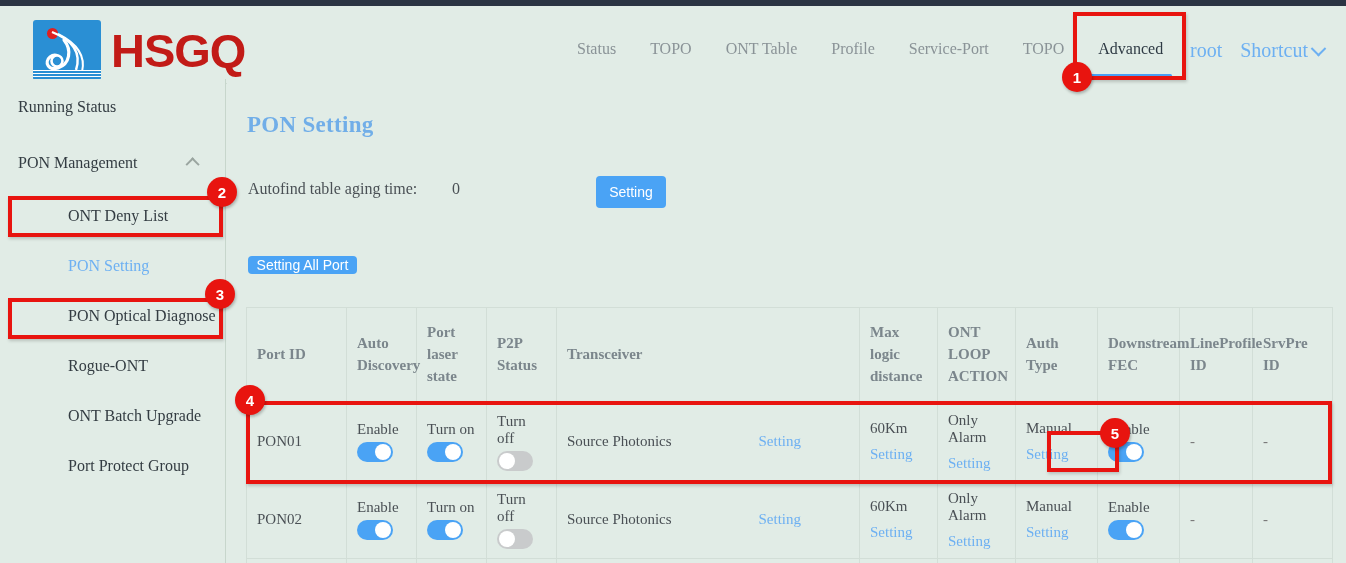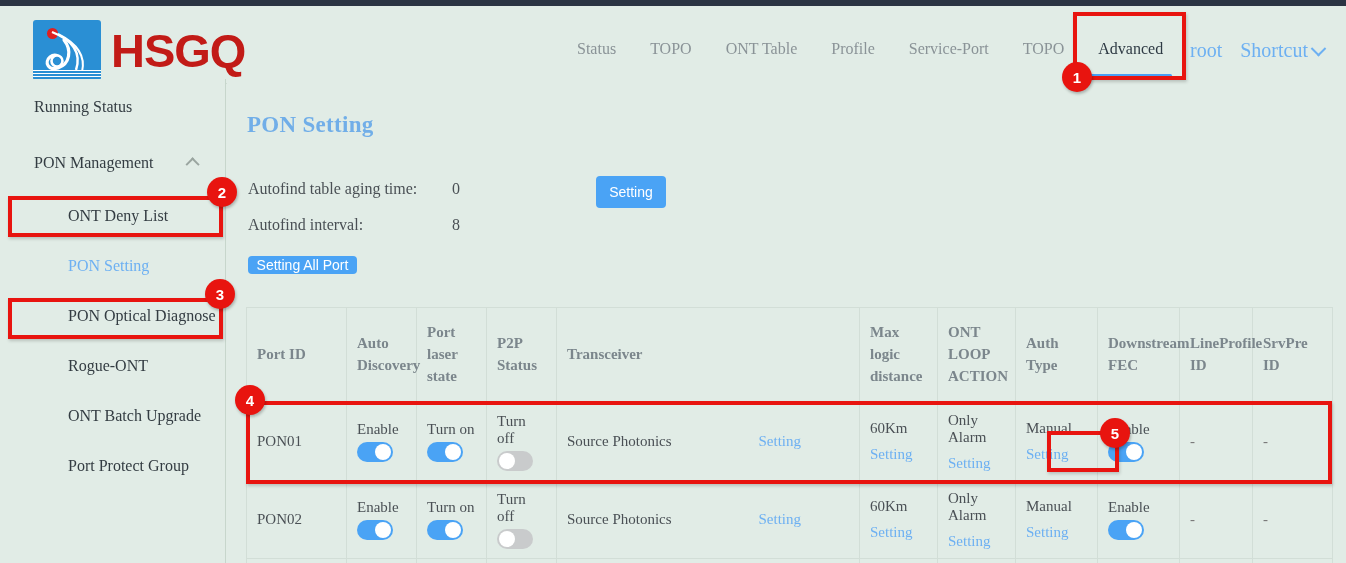--- a/index.html
+++ b/index.html
@@ -42,21 +42,21 @@
   }
   .user-area { position:absolute; right:22px; top:27px; display:flex; align-items:center; gap:18px; }
   .user-area .u { font-size:20px; color:#6db0f2; cursor:pointer; }
   .chev { display:inline-block; width:11px; height:11px; border-right:2px solid #6db0f2; border-bottom:2px solid #6db0f2;
           transform:rotate(45deg) translate(-2px,-2px); }
 
   
   .sidebar { position:absolute; left:0; top:79px; width:226px; height:484px;
              background:#e1ece6; border-right:1px solid #c7d6cc; }
   .side-item {
-    height:56px; display:flex; align-items:center; padding-left:34px; font-size:16px; color:#333c42;
+    height:56px; display:flex; align-items:center; padding-left:18px; font-size:16px; color:#333c42;
     cursor:pointer; position:relative;
   }
   .side-item .caret {
     position:absolute; right:26px; width:10px; height:10px;
     border-right:2px solid #9aa5a0; border-bottom:2px solid #9aa5a0;
   }
   .side-item .caret.down { transform:rotate(45deg) translateY(-2px); }
   .side-item .caret.up   { transform:rotate(-135deg) translateY(-2px); }
   .side-sub { padding-left:68px; height:50px; font-size:16px; color:#333c42; display:flex; align-items:center; cursor:pointer;}
   .side-sub.active { color:#6db0f2; }
@@ -181,24 +181,20 @@
 
   <div class="main">
 
     <div class="page-title">PON Setting</div>
 
     <div class="form-row" style="top:101px;">
       <span class="lbl">Autofind table aging time:</span>
       <span class="val">0</span>
     </div>
 
-    <div class="form-row" style="top:137px;">
-      <span class="lbl">Autofind interval:</span>
-      <span class="val">8</span>
-    </div>
 
     <button class="btn btn-setting">Setting</button>
     <button class="btn btn-allport">Setting All Port</button>
 
     <div class="tbl-wrap">
       <table>
         <colgroup>
           <col style="width:100px">
             <col style="width:70px">
             <col style="width:70px">

